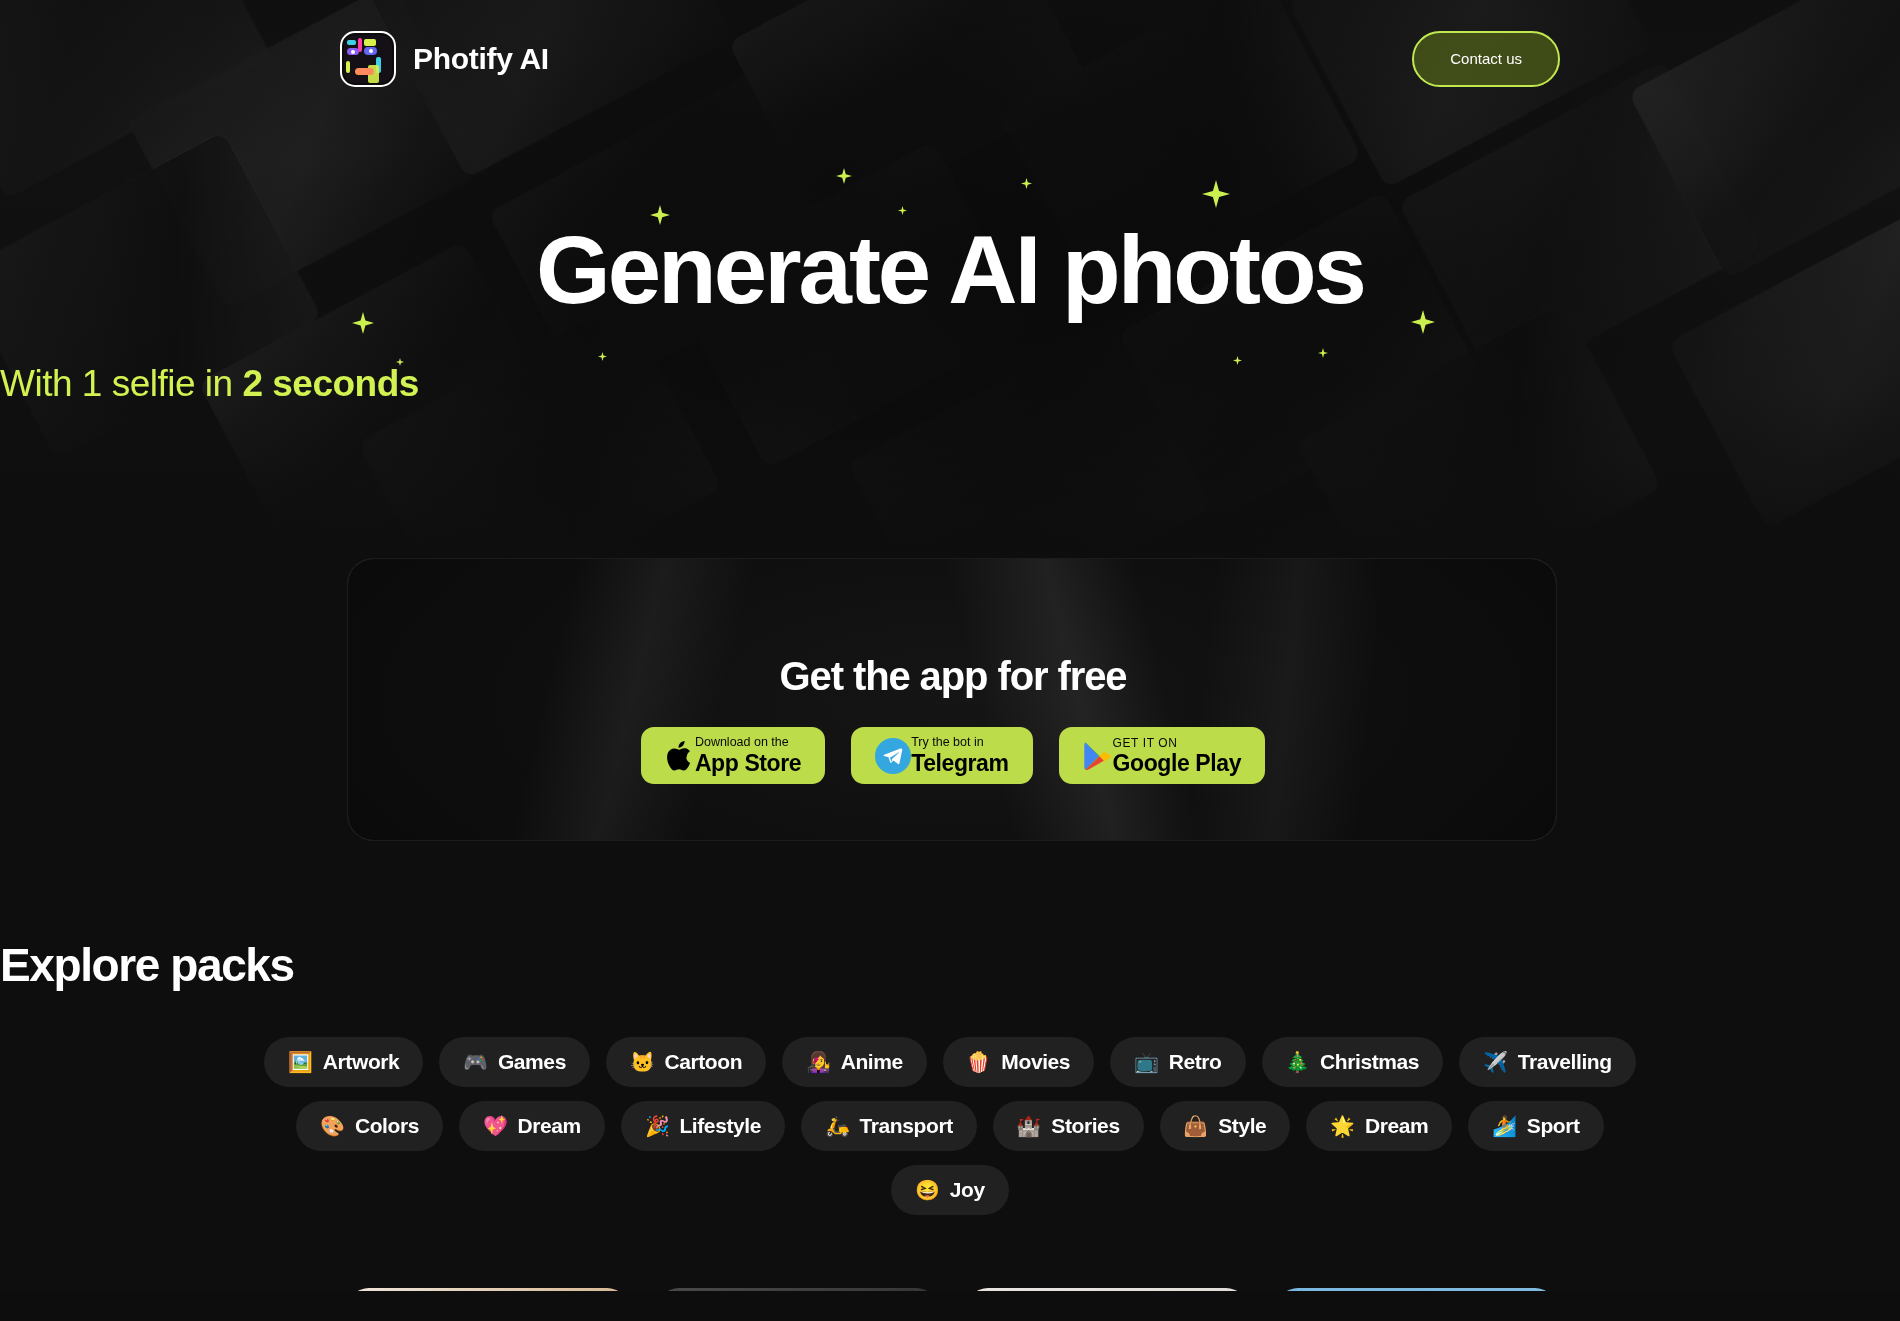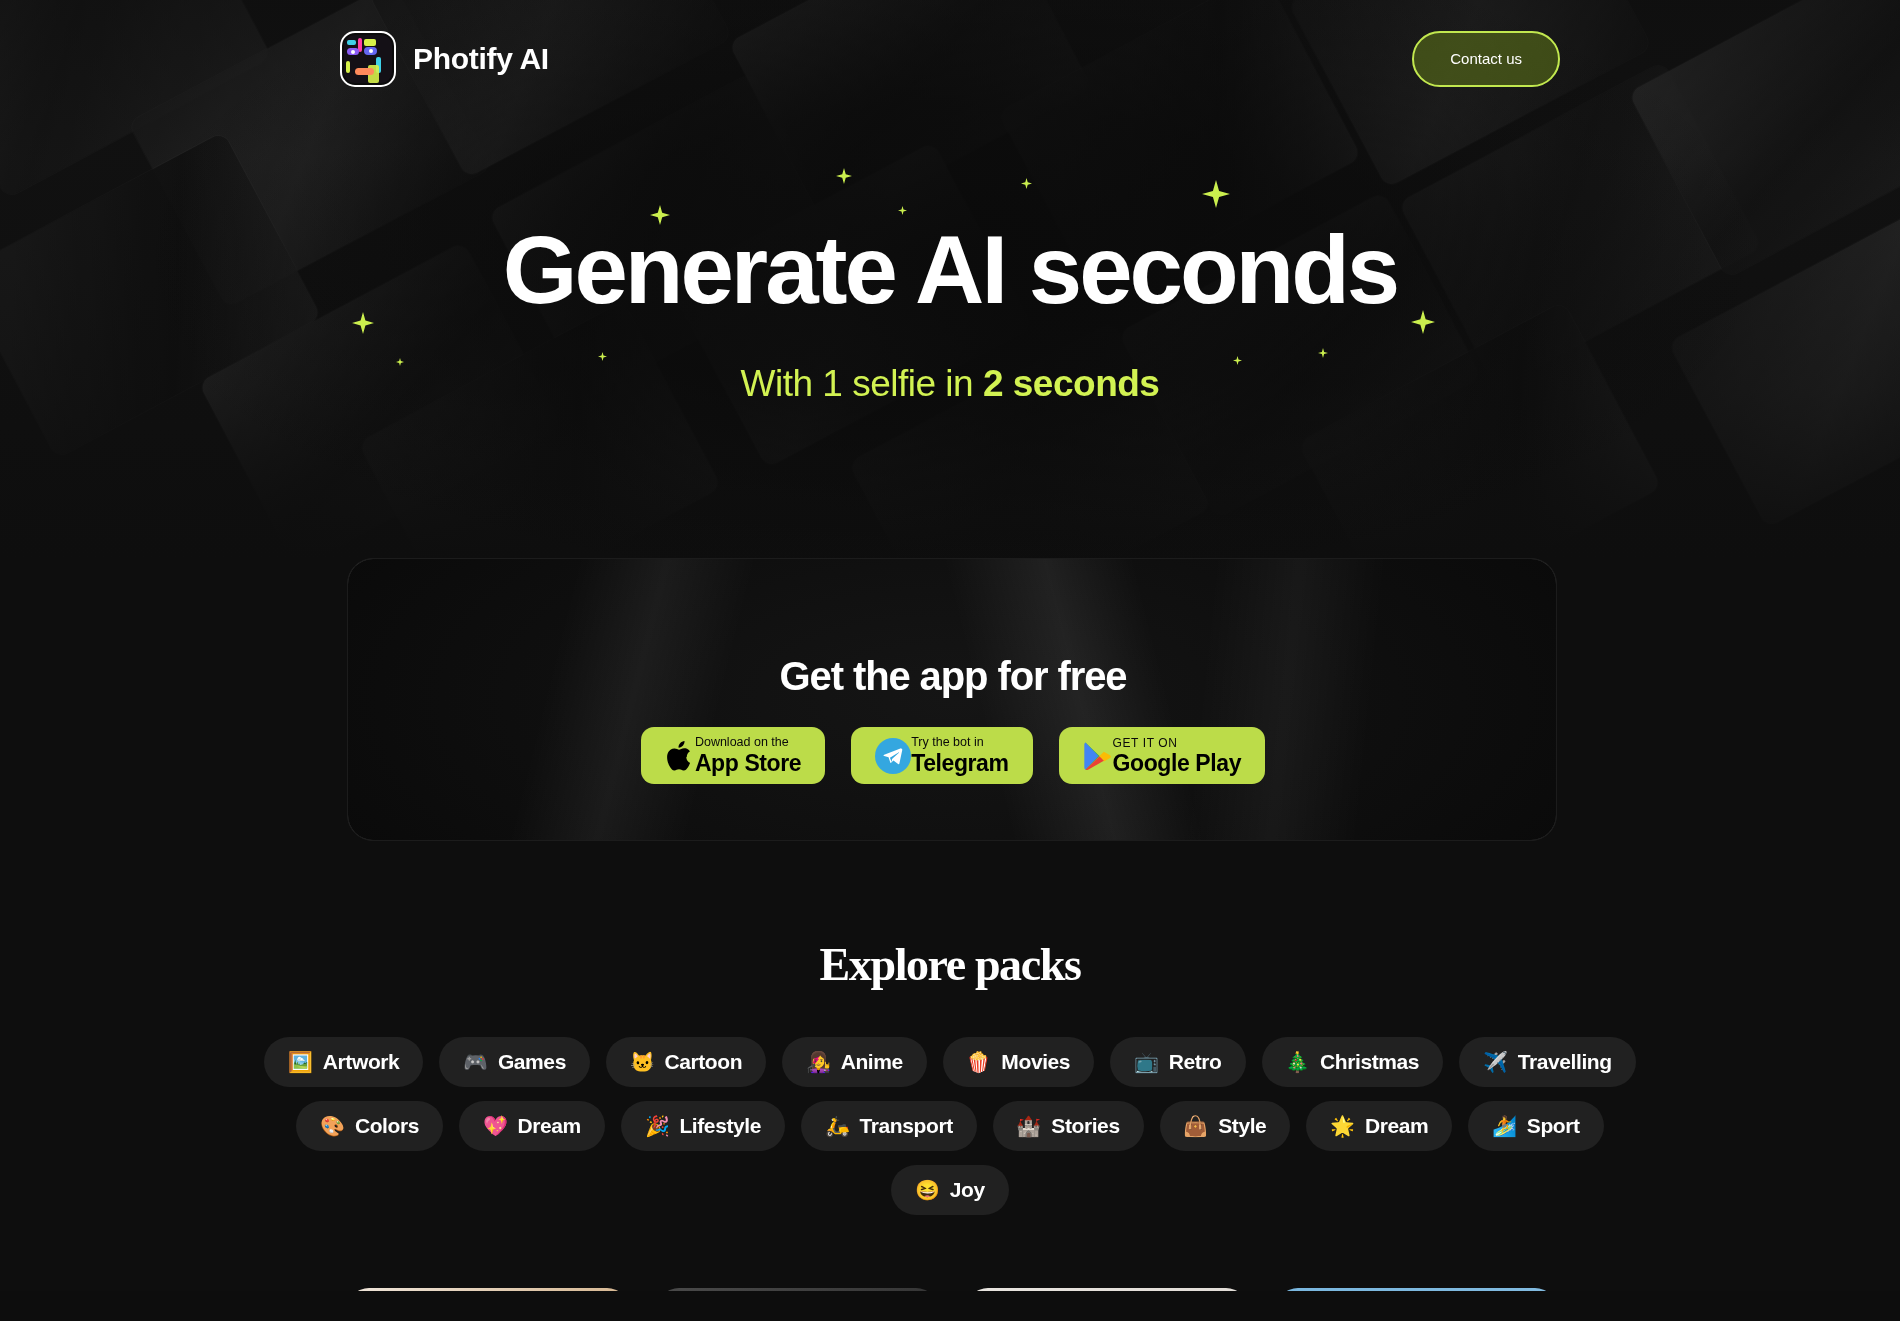--- a/index.html
+++ b/index.html
@@ -66,21 +66,21 @@
     color: #ffffff; font-size: 15px; font-weight: 400; cursor: pointer;
   }
 
   
   .hero { position: absolute; left: 0; top: 0; width: 1900px; height: 560px; z-index: 10; }
   .hero-title {
     position: absolute; left: 0; top: 222px; width: 1900px; text-align: center;
     color: #fff; font-size: 96px; font-weight: 700; letter-spacing: -3px; line-height: 1;
   }
   .hero-sub {
-    position: absolute; left: 0; top: 363px; width: 1900px; text-align: center;
+    position: absolute; left: 0; top: 363px; width: 1900px; 
     font-size: 37px; color: #d2f252; font-weight: 400; letter-spacing: -0.5px;
   }
   .hero-sub b { font-weight: 700; }
 
   .spark { position: absolute; background: transparent; }
   .spark i {
     display: block; width: 100%; height: 100%; background: #cbef4e;
     clip-path: polygon(50% 0%, 61% 39%, 100% 50%, 61% 61%, 50% 100%, 39% 61%, 0% 50%, 39% 39%);
   }
 
@@ -113,22 +113,22 @@
   .badge .big-line { color: #000; font-size: 23px; font-weight: 700; letter-spacing: -0.4px; }
   .badge.gp .top-line { font-size: 12px; letter-spacing: .6px; }
 
   
   .apple-ico { width: 30px; height: 34px; flex: none; }
   .gp-ico { width: 30px; height: 32px; flex: none; }
   .tg-ico { width: 36px; height: 36px; border-radius: 50%; background: #34a7e0; flex: none; display: flex; align-items: center; justify-content: center; }
 
   
   .explore-title {
-    position: absolute; left: 0; top: 938px; width: 1900px; text-align: center;
-    color: #fff; font-size: 46px; font-weight: 700; letter-spacing: -1.4px; font-family: Liberation Serif, serif;
+    position: absolute; left: 0; top: 938px; width: 1900px; text-align: left;
+    color: #fff; font-size: 46px; font-weight: 700; letter-spacing: -1.4px;
   }
   .chip-rows { position: absolute; left: 0; top: 1037px; width: 1900px; }
   .chip-row { display: flex; justify-content: center; flex-wrap: nowrap; gap: 16px; margin-bottom: 14px; }
   .chip {
     display: flex; align-items: center; gap: 10px;
     height: 50px; padding: 0 24px; border-radius: 25px;
     background: #212121; color: #fff; font-size: 21px; font-weight: 700;
     letter-spacing: -0.4px; cursor: pointer; white-space: nowrap;
   }
   .chip .emo { font-size: 20px; line-height: 1; }
@@ -226,21 +226,21 @@
     <div class="spark" style="left:1411px;top:310px; width:24px; height:24px;">
         <i></i>
       </div>
     <div class="spark" style="left:1233px;top:356px; width:9px;  height:9px;">
         <i></i>
       </div>
     <div class="spark" style="left:598px; top:352px; width:9px;  height:9px;">
         <i></i>
       </div>
 
-    <h1 class="hero-title">Generate AI seconds</h1>
+    <h1 class="hero-title">Generate AI photos</h1>
     <div class="hero-sub"><span>With 1 selfie in </span><b>2 seconds</b></div>
   </div>
 
   <div class="app-card">
     <div class="sheen"></div>
     <div class="app-card-title">Get the app for free</div>
     <div class="badges">
 
       <a class="badge">
         <svg class="apple-ico" viewBox="0 0 24 28">

